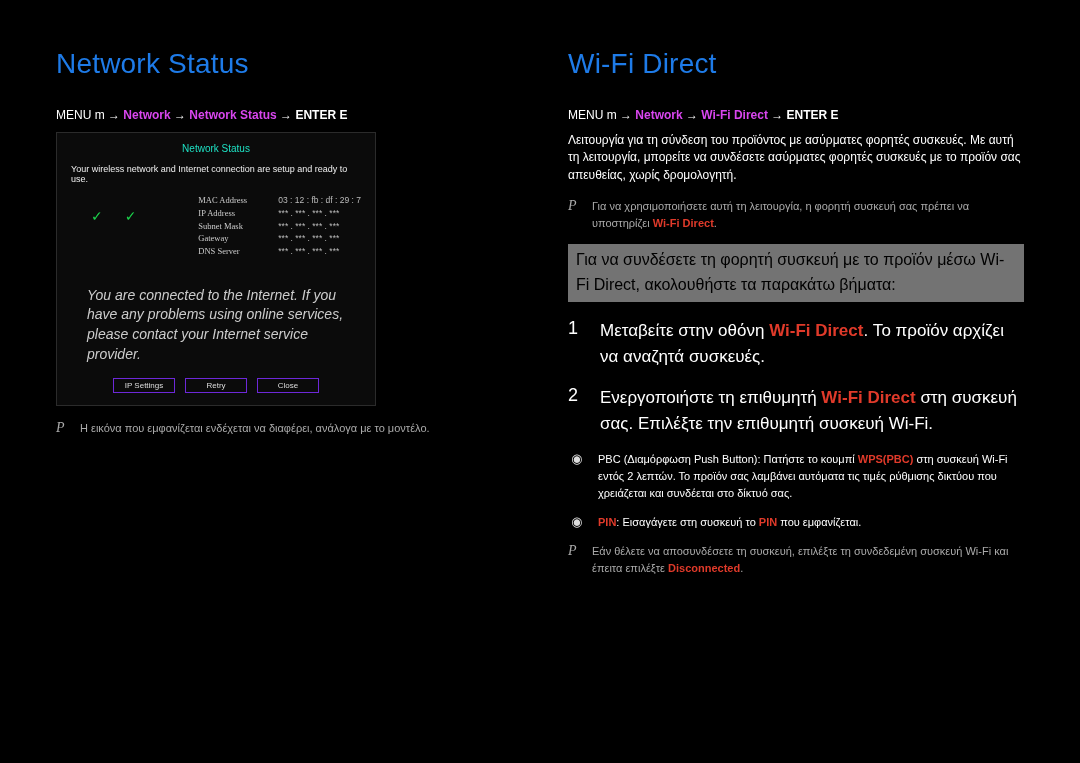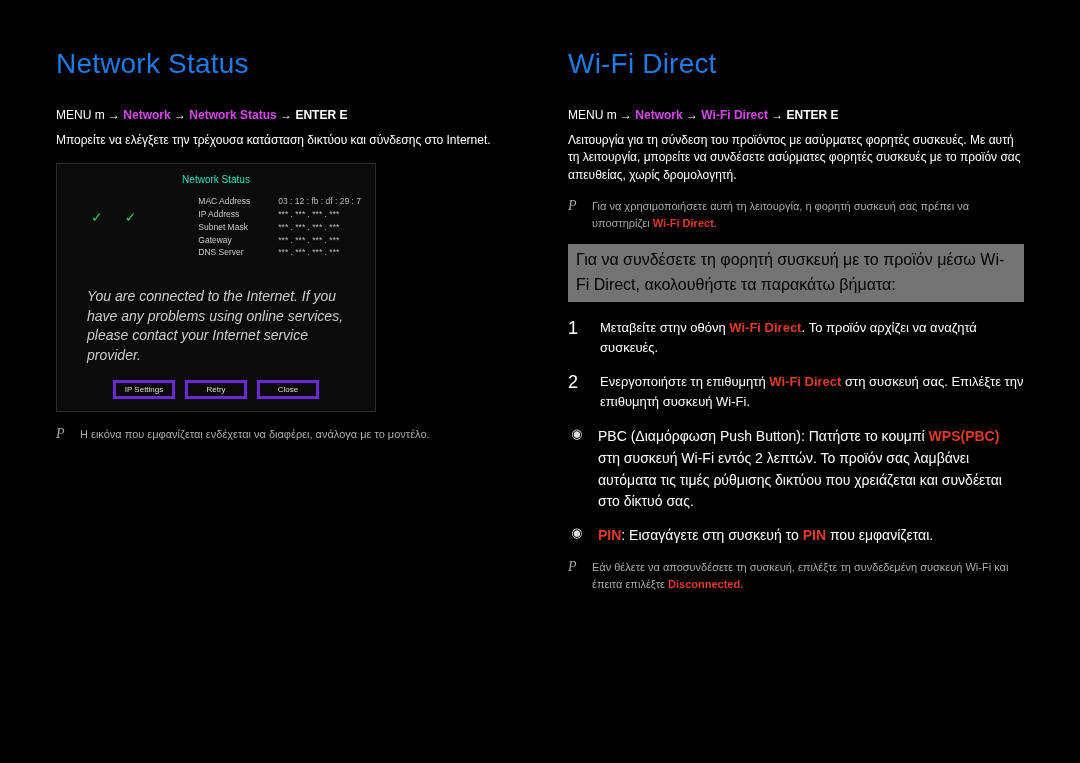--- a/index.html
+++ b/index.html
@@ -30,59 +30,59 @@
     margin-bottom: 14px;
     font-size: 9px;
     color: #ccc;
   }
   .netbox .title { color: #1ee0c3; text-align: center; font-size: 10px; margin-bottom: 10px; }
   .netbox .msg { color: #eee; font-size: 9px; margin-bottom: 10px; }
   .netbox .row { display: flex; align-items: flex-start; }
   .netbox .checks { display:flex; gap:22px; padding: 14px 6px 0 20px; color:#1bd24b; font-size:14px; }
   .netbox .tbl { font-size: 8.5px; color:#bbb; margin-left:auto; }
   .netbox .tbl div { display:flex; gap:10px; line-height:1.5; }
-  .netbox .tbl .k { width:70px; color:#ccc; }
+  .netbox .tbl .k { width:70px; color:#ccc;font-family:Liberation Serif, serif; }
   .netbox .tbl .v { color:#bbb; }
   .netbox .msg2 { color:#ccc; font-size: 14px; margin: 28px 0 14px 16px; line-height:1.4;font-style:italic; }
   .netbox .btns { display:flex; gap:10px; justify-content:center; }
-  .netbox .btns .btn { border:3px solid #6d28d9; padding:2px 0; width:62px; text-align:center; font-size:8px; color:#ddd; }
+  .netbox .btns .btn { border:1px solid #6d28d9; padding:2px 0; width:62px; text-align:center; font-size:8px; color:#ddd; }
 
   
   .hl { background:#737373; color:#000; font-size:16px; padding:4px 8px; line-height:1.55; margin-bottom:16px; }
 
   
   .step { display:flex; gap:14px; margin-bottom:14px; }
   .step .num { font-size:18px; color:#fff; width:18px; flex-shrink:0; }
-  .step .txt { line-height:1.55; color:#fff; flex:1; font-size:13px; }
+  .step .txt { line-height:1.55; color:#fff; flex:1; font-size:17px; }
   .step .txt .red { color:#e03a2a; font-weight:bold; }
 
   .bullet { display:flex; gap:12px; margin-bottom:12px; }
   .bullet .sym { font-size:13px; width:18px; flex-shrink:0; text-align:center; color:#ddd; }
-  .bullet .txt { line-height:1.55; color:#fff; flex:1; font-size:14px;}
+  .bullet .txt { line-height:1.55; color:#fff; flex:1; font-size:11px;}
   .bullet .txt .red { color:#e03a2a; font-weight:bold; }
 
   .note-block { display:flex; gap:10px; margin-top:4px; margin-bottom:12px; }
   .note-block .p-icon { font-family:'Times New Roman', serif; font-style:italic; font-size:14px; color:#aaa; width:14px; flex-shrink:0; }
   .note-block .txt { color:#aaa; font-size:11px; line-height:1.55; flex:1; }
   .note-block .txt .red { color:#e03a2a; font-weight:bold; }
 </style>
 </head>
 <body>
 
 <div class="col">
   <h1>Network Status</h1>
 
   <div class="path">
     <span>MENU m → </span><span class="red">Network</span><span> → </span><span class="red bold">Network Status</span><span class="bold"> → ENTER E</span>
   </div>
 
-  <div class="desc">Μπορείτε να ελέγξετε την τρέχουσα κατάσταση δικτύου και σύνδεσης στο Internet.</div>
 
   <div class="netbox">
     <div class="title">Network Status</div>
+    <div class="msg">Your wireless network and Internet connection are setup and ready to use.</div>
     <div class="row">
       <div class="checks">
         <span>✓</span>
         <span>✓</span>
       </div>
       <div class="tbl">
         <div>
             <span class="k">MAC Address</span>
             <span class="v">03 : 12 : fb : df : 29 : 7</span>
           </div>

